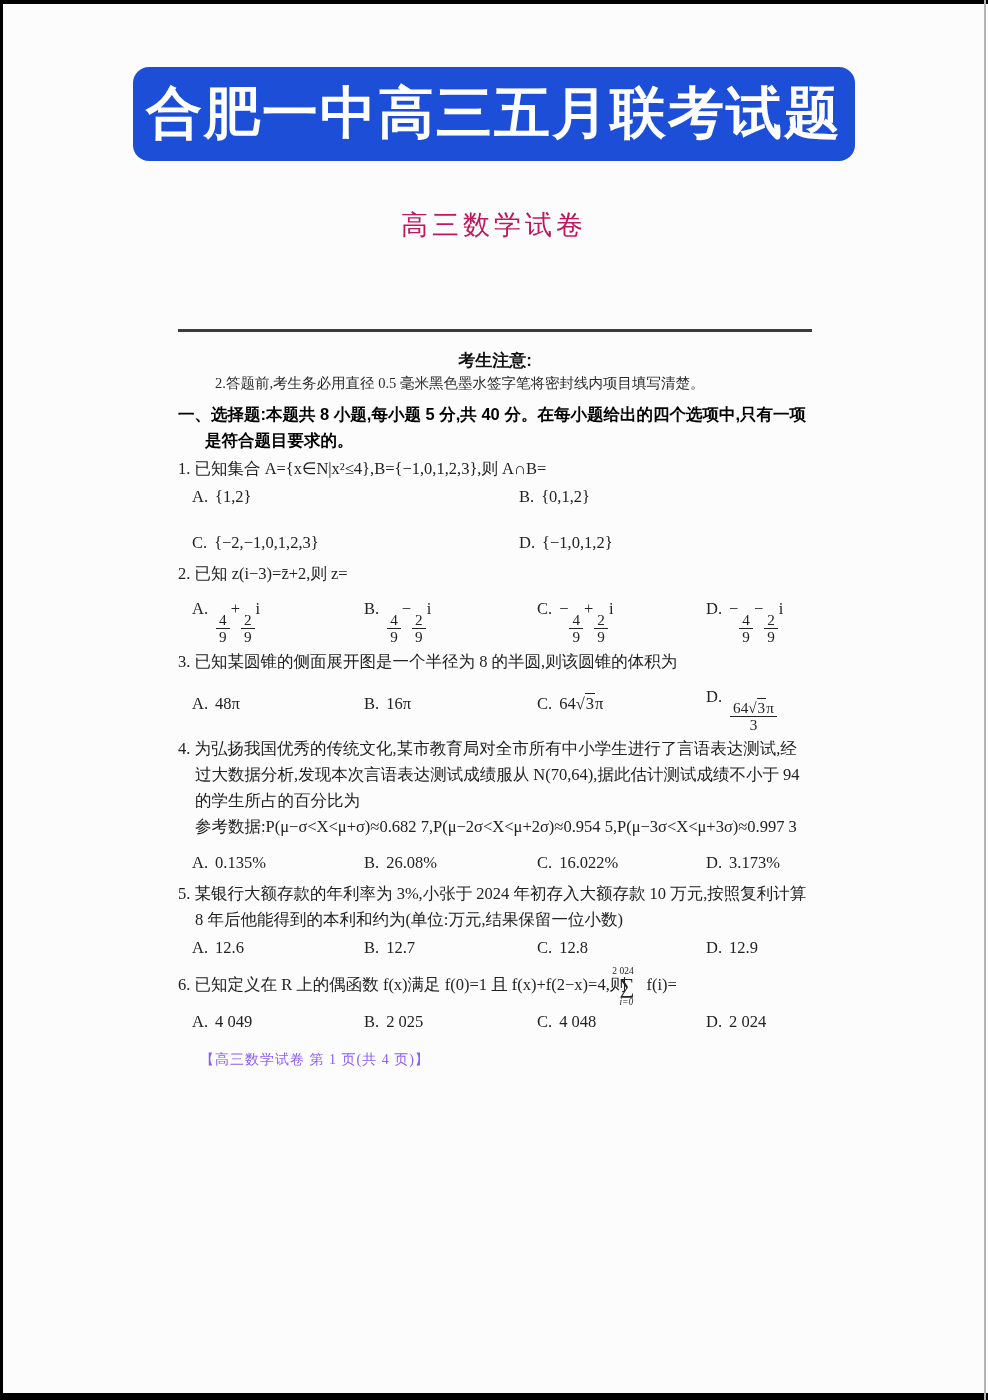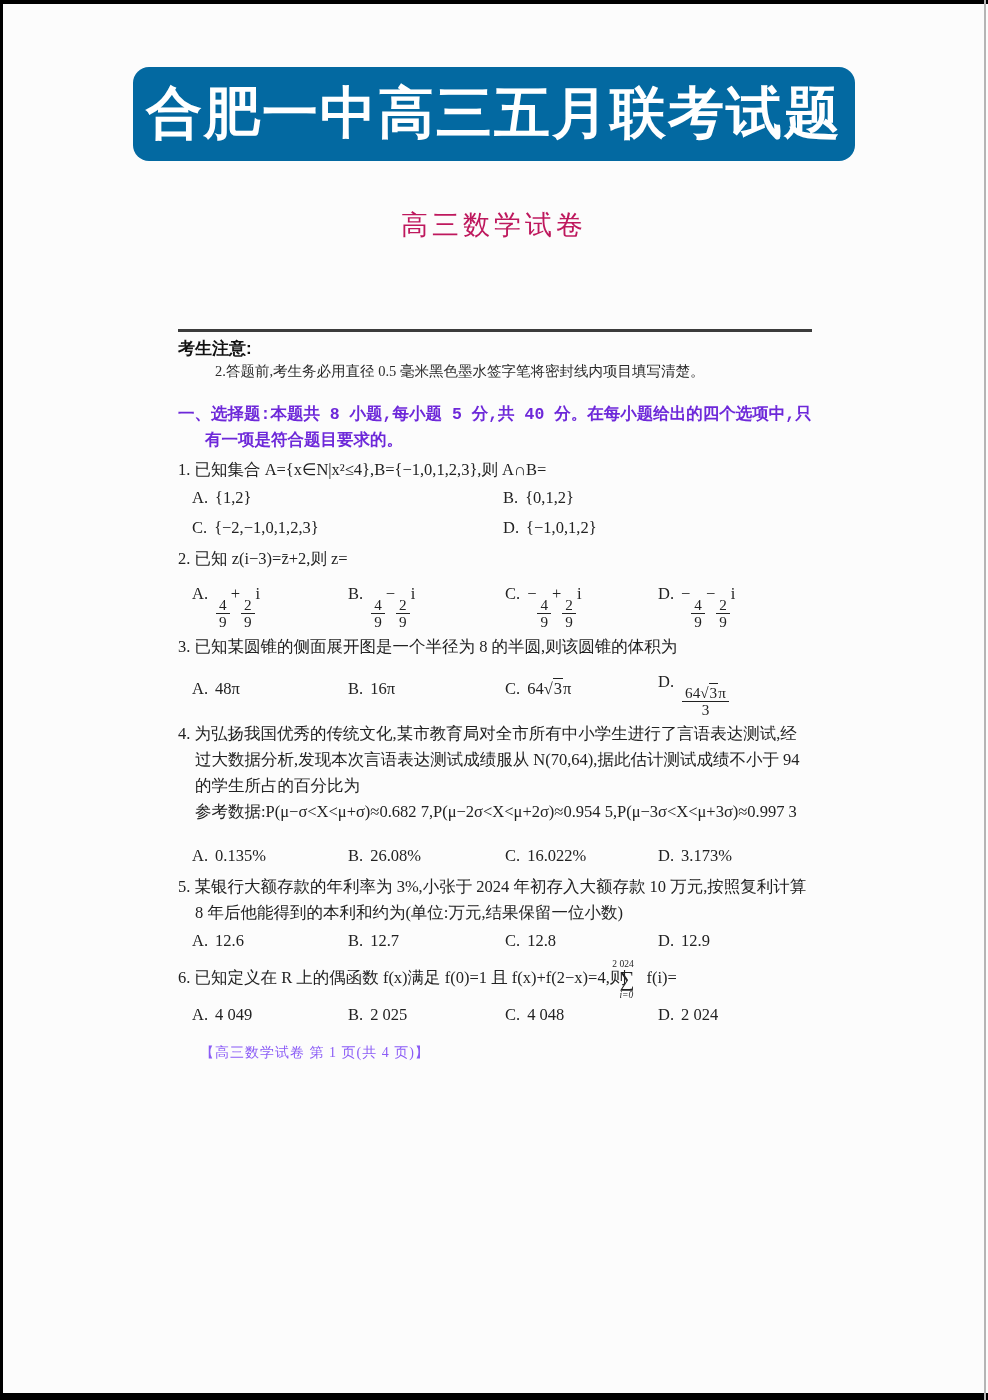--- a/index.html
+++ b/index.html
@@ -3,45 +3,45 @@
 <meta charset="utf-8">
 <style>
   html,body{margin:0;padding:0;}
   body{width:988px;height:1400px;background:#f2f2f2;font-family:"Liberation Serif",serif;}
   .screen{position:relative;width:988px;height:1400px;background:#fcfcfc;overflow:hidden;color:#262626;}
   .edge-top{position:absolute;top:0;left:0;width:100%;height:4px;background:#000;}
   .edge-left{position:absolute;top:0;left:0;width:3px;height:100%;background:#000;}
   .edge-bottom{position:absolute;bottom:0;left:0;width:100%;height:7px;background:#000;}
   .edge-right{position:absolute;top:0;right:2px;width:2px;height:100%;background:#b5b5b5;}
 
-  .banner{width:722px;height:94px;margin:67px auto 0;background:#0369a1;border-radius:16px;
+  .banner{width:722px;height:94px;margin:67px auto 0;background:#1d4ed8;border-radius:16px;
           display:flex;align-items:center;justify-content:center;}
   .banner-text{color:#fff;font-family:"Liberation Sans",sans-serif;font-weight:700;
                font-size:56px;letter-spacing:2px;white-space:nowrap;}
 
   .paper-title{margin:46px 0 0;text-align:center;font-weight:400;font-size:27px;letter-spacing:4px;color:#be185d;}
 
   .content{padding:0 176px 0 178px;}
   .rule{height:3px;background:#3c3c3c;margin-top:86px;}
 
   .notice-head{font-family:"Liberation Sans",sans-serif;font-weight:700;font-size:17px;
-               margin-top:6px;color:#111;}
+               margin-top:18px;color:#111;text-align:center;}
   .notice{font-size:14.5px;line-height:22px;color:#2b2b2b;}
   .n-item{margin:0 0 0 37px;padding-left:18px;text-indent:-18px;}
   .emph{font-family:"Liberation Sans",sans-serif;font-weight:700;font-size:15px;color:#111;
         -webkit-text-emphasis:dot;-webkit-text-emphasis-position:under;
         text-emphasis:filled dot;text-emphasis-position:under right;}
 
-  .section-head{font-family:Liberation Mono, monospace;font-weight:700;font-size:16.5px;
-                line-height:26px;margin:20px 0 0;padding-left:27px;text-indent:-27px;color:#6d28d9;}
+  .section-head{font-family:Liberation Sans, sans-serif;font-weight:700;font-size:16.5px;
+                line-height:26px;margin:7px 0 0;padding-left:27px;text-indent:-27px;color:#000000;}
 
   .q{font-size:16.5px;color:#222;}
   .stem{margin:3px 0 0;padding-left:17px;text-indent:-17px;line-height:26px;}
-  .refdata{margin:0 0 16px 17px;line-height:26px;}
-  .opts{display:grid;margin-left:14px;line-height:30px;align-items:center;}
+  .refdata{margin:0 0 8px 17px;line-height:26px;}
+  .opts{display:grid;margin-left:14px;line-height:30px;align-items:center;gap:16px;}
   .cols4{grid-template-columns:156px 157px 153px auto;}
   .cols2{grid-template-columns:311px auto;}
   .opt{white-space:nowrap;}
   .ol{margin-right:7px;}
 
   .frac{display:inline-flex;flex-direction:column;text-align:center;vertical-align:-0.72em;
         line-height:1.08;font-size:0.92em;margin:0 1px;}
   .fn{padding:0 3px;}
   .fd{border-top:1px solid #222;padding:0 3px;}
   .tallrow{line-height:44px;}

